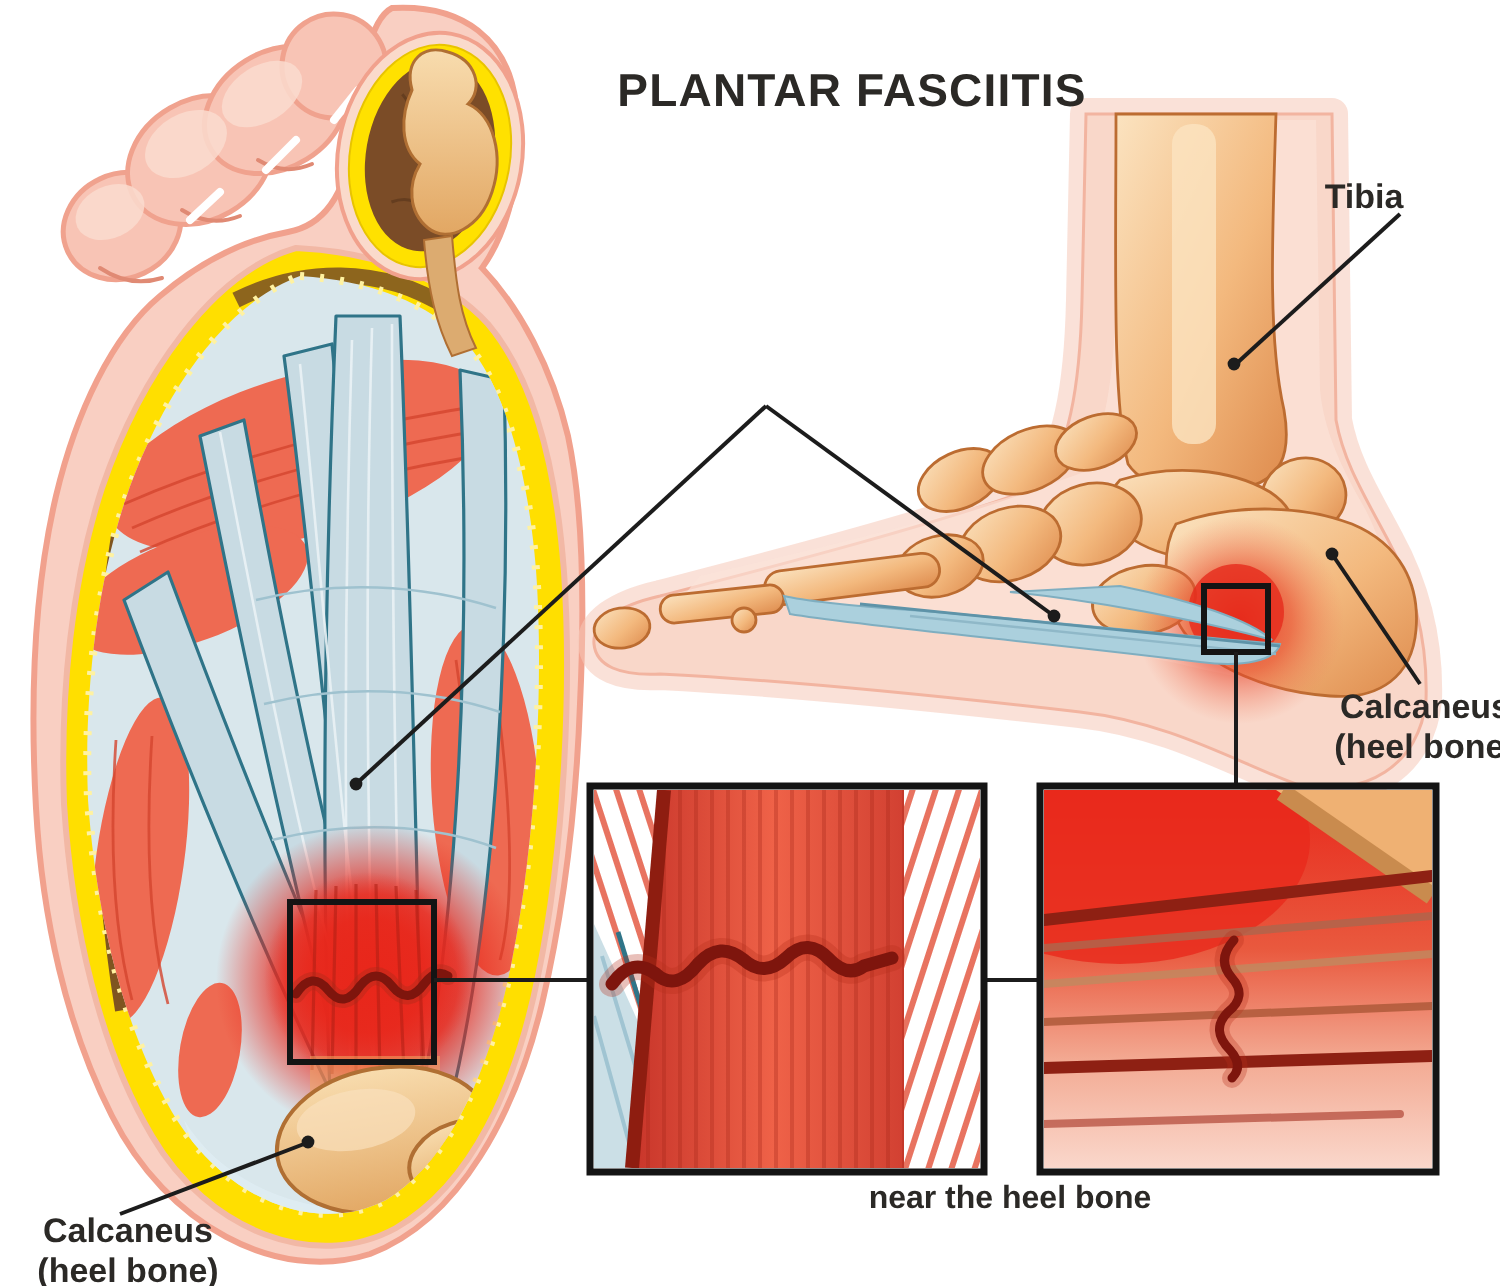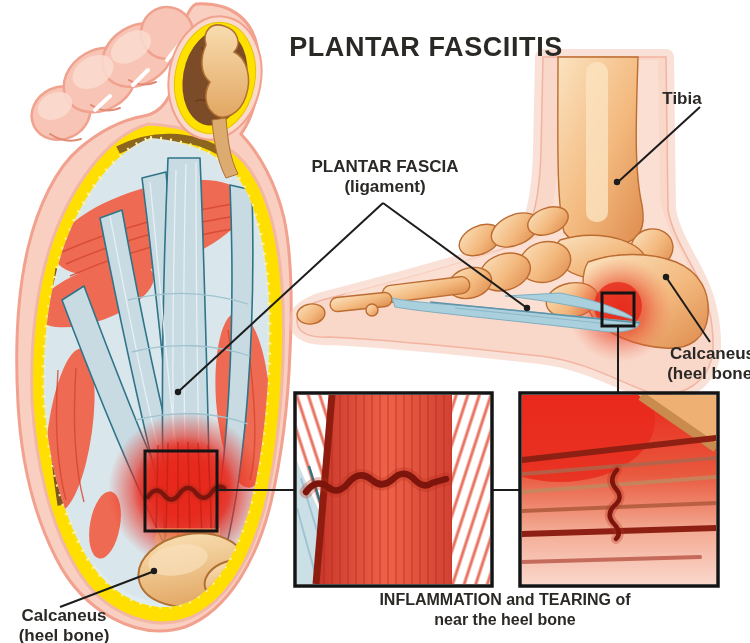--- a/index.html
+++ b/index.html
@@ -1,20 +1,20 @@
 <!DOCTYPE html>
 <html><head>
 <meta charset="utf-8">
 <style>
   html,body{margin:0;padding:0;background:#ffffff;}
   .stage{position:relative;width:750px;height:643px;background:#ffffff;overflow:hidden;
          font-family:"Liberation Sans", sans-serif;}
   .stage svg{position:absolute;left:0;top:0;}
   .label{position:absolute;color:#2b2926;font-weight:700;text-align:center;line-height:1.18;}
-  .title{font-size:27px;letter-spacing:.6px;}
+  .title{font-size:23px;letter-spacing:.6px;}
   .lab17{font-size:17px;}
   .cap{font-size:16px;line-height:1.25;}
   .label span{display:block;}
 </style>
 </head>
 <body>
 
 <div class="stage">
 
 <svg width="750" height="643" viewBox="0 0 750 643">
@@ -290,34 +290,29 @@
       </g>
       <path d="M617,470 q -9,10 -1,19 q 8,9 -2,17 q -9,9 1,19 q 7,8 1,14" stroke="#B5301C" stroke-width="10" fill="none" opacity=".3" stroke-linecap="round"></path>
       <path d="M617,470 q -9,10 -1,19 q 8,9 -2,17 q -9,9 1,19 q 7,8 1,14" stroke="#7E150D" stroke-width="4.5" fill="none" stroke-linecap="round"></path>
     </g>
     <rect x="520" y="393" width="198" height="193" fill="none" stroke="#141414" stroke-width="3.5"></rect>
   </g>
 </svg>
 
   <div class="label title" style="left:270px;top:32px;width:312px;">PLANTAR FASCIITIS</div>
 
-  <div class="label lab17" style="left:295px;top:157px;width:180px;">
-    <span>PLANTAR FASCIA</span>
-    <span>(ligament)</span>
-  </div>
 
   <div class="label lab17" style="left:647px;top:89px;width:70px;">Tibia</div>
 
   <div class="label lab17" style="left:655px;top:344px;width:115px;">
     <span>Calcaneus</span>
     <span>(heel bone)</span>
   </div>
 
   <div class="label lab17" style="left:8px;top:606px;width:112px;">
     <span>Calcaneus</span>
     <span>(heel bone)</span>
   </div>
 
   <div class="label cap" style="left:350px;top:590px;width:310px;">
-    <span>INFLAMMATION and TEARING of</span>
     <span>near the heel bone</span>
   </div>
 </div>
 
 </body></html>

